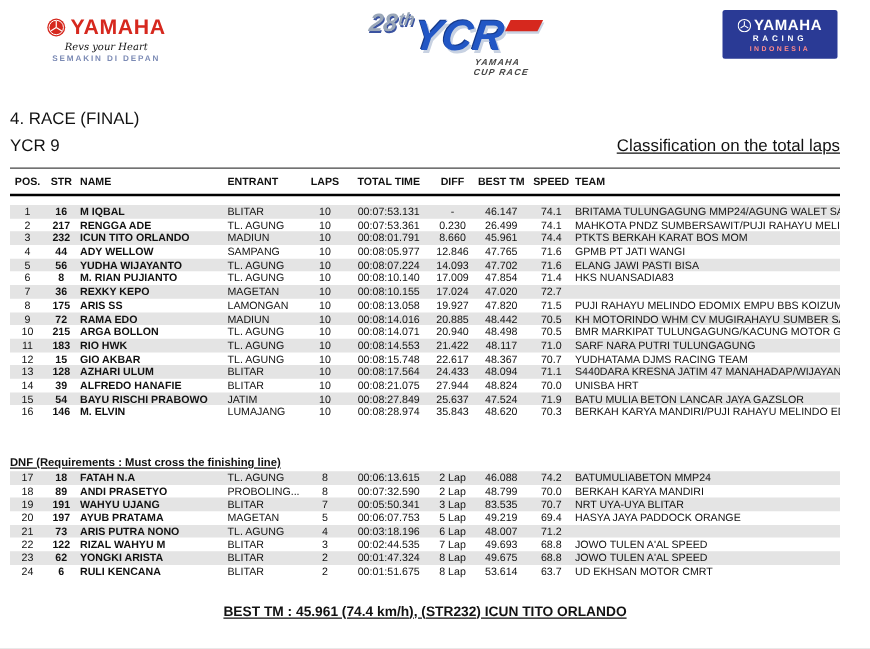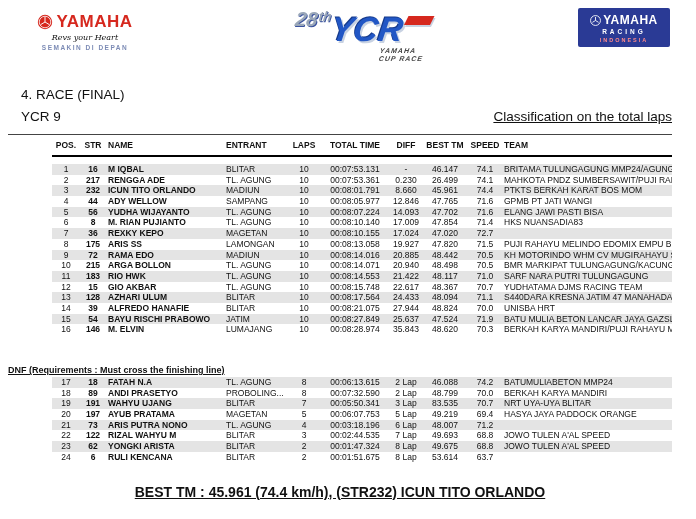--- a/index.html
+++ b/index.html
@@ -31,42 +31,42 @@
   .racing-logo { width:92px; background:#2a3a95; border-radius:2px; margin-right:2px;
      padding:5px 4px 4px 4px; text-align:center; }
   .racing-logo .row1 { display:flex; align-items:center; justify-content:center; gap:2px; }
   .racing-logo .brand { color:#fff; font-weight:bold; font-size:12px; letter-spacing:0.5px; }
   .racing-logo .racing { color:#fff; font-size:6.5px; font-weight:bold; letter-spacing:3px; margin-top:1px; }
   .racing-logo .indonesia { color:#ff8a8a; font-size:5.5px; font-weight:bold; letter-spacing:2px; margin-top:2px; }
 
   .fork-icon svg { display:block; }
 
   
-  .title-block { display:flex; justify-content:space-between; align-items:flex-end; margin-bottom:6px;margin-left:13px; }
+  .title-block { display:flex; justify-content:space-between; align-items:flex-end; margin-bottom:6px; }
   .title-left div, .title-right div { font-size:13.5px; line-height:22px; }
   .title-right { text-align:right;text-decoration:underline; }
   .divider { border-bottom:1.5px solid #444; margin-bottom:0; }
 
   
   .grid-row { display:grid; grid-template-columns:28px 26px 118px 64px 32px 70px 32px 46px 34px 1fr;
-     font-size:8.5px; line-height:10.7px; height:10.7px; white-space:nowrap;margin-left:44px; }
+     font-size:8.5px; line-height:10.7px; height:10.7px; white-space:nowrap; }
   .grid-row > div { overflow:hidden; }
   .thead { font-weight:bold; height:auto; line-height:11px; padding:5px 0 4px 0;
      border-bottom:2px solid #000; }
   .c-pos, .c-str, .c-laps, .c-total, .c-diff, .c-best, .c-speed { text-align:center; }
   .c-name, .c-entrant, .c-team { text-align:left; padding-left:2px; }
   .c-name { font-weight:bold; }
   .c-str { font-weight:bold; }
   .thead .c-name, .thead .c-str { font-weight:bold; }
   .tbody { margin-top:7px; }
   .grid-row.stripe { background:#e4e4e4; }
 
   .dnf-label { font-size:9px; font-weight:bold; text-decoration:underline; margin:30px 0 2px 0; }
 
-  .best-tm-footer { text-align:center; font-size:14px; font-weight:bold; text-decoration:underline;
+  .best-tm-footer { text-align:center; font-size:11px; font-weight:bold; text-decoration:underline;
      margin-top:21px; }
 </style>
 </head>
 <body>
 
 <div class="page">
 
   <div class="logos">
 
     <div class="yamaha-logo">
@@ -423,18 +423,19 @@
       <div class="grid-row">
         <div class="c-pos">24</div>
         <div class="c-str">6</div>
         <div class="c-name">RULI KENCANA</div>
         <div class="c-entrant">BLITAR</div>
         <div class="c-laps">2</div>
         <div class="c-total">00:01:51.675</div>
         <div class="c-diff">8 Lap</div>
         <div class="c-best">53.614</div>
         <div class="c-speed">63.7</div>
+        <div class="c-team">UD EKHSAN MOTOR CMRT</div>
       </div>
     </div>
 
   <div class="best-tm-footer">BEST TM : 45.961 (74.4 km/h), (STR232) ICUN TITO ORLANDO</div>
 
 </div>
 
 </body></html>

